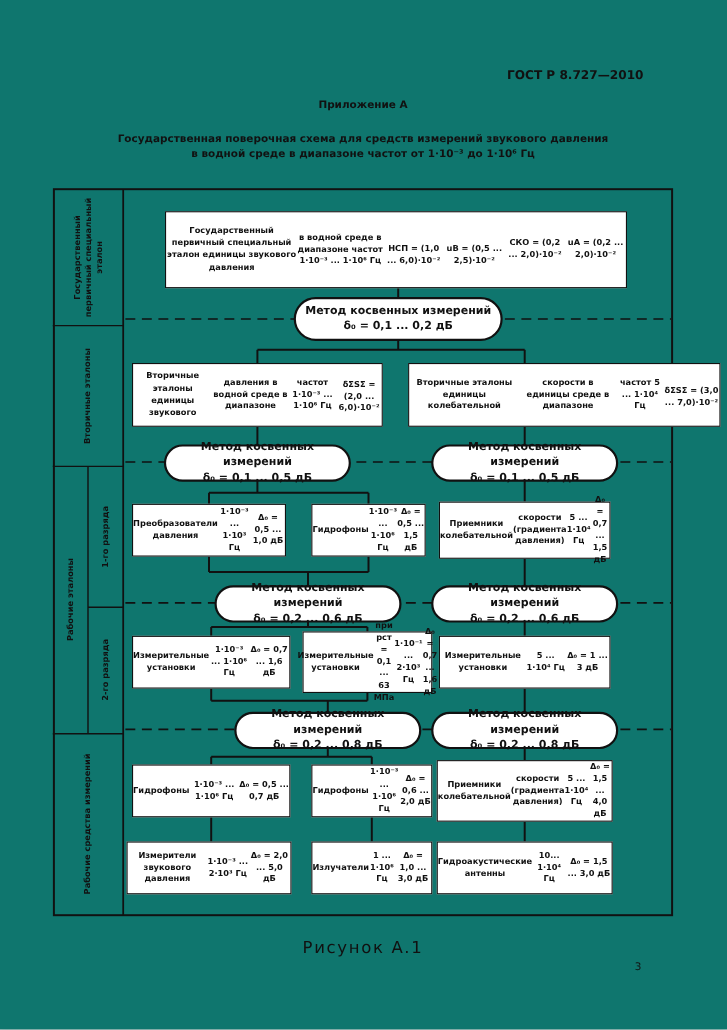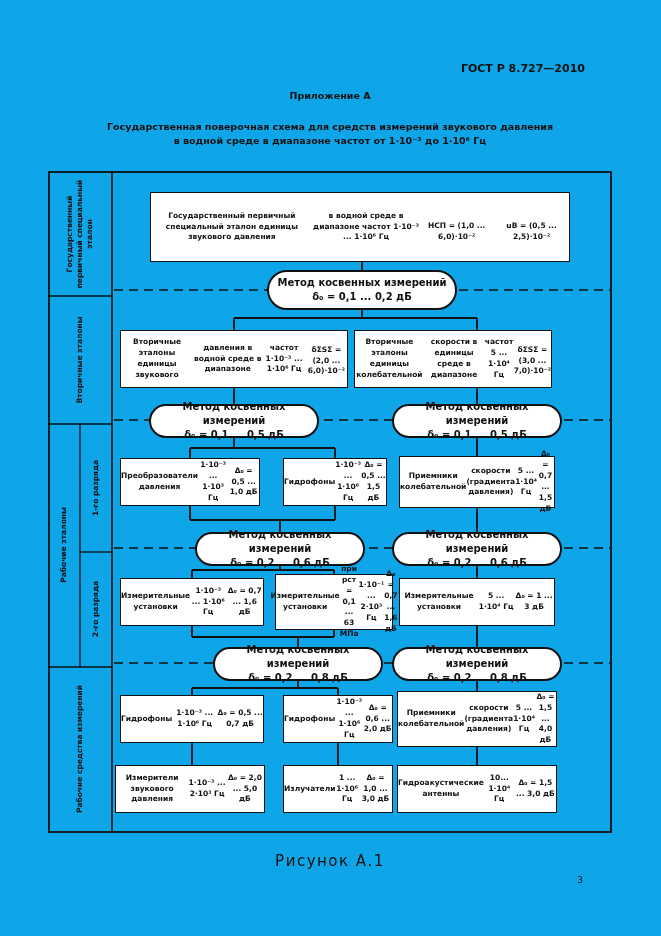--- a/index.html
+++ b/index.html
@@ -1,17 +1,17 @@
 <!DOCTYPE html>
 <html><head>
 <meta charset="utf-8">
 <style>
   html,body { margin:0; padding:0; background:#e8e8e8; }
   .page {
-    position:relative; width:661px; height:936px; background:#0ea5e9;
+    position:relative; width:661px; height:936px; background:#0f766e;
     font-family:"DejaVu Sans", sans-serif; color:#111; overflow:hidden;
     margin:0 auto; box-shadow:0 0 6px rgba(0,0,0,.3);
   }
   .abs { position:absolute; }
   .doc-num { top:62px; right:76px; font-size:11px; font-weight:bold; }
   .annex { top:90px; left:48px; width:564px; text-align:center; font-size:9.5px; font-weight:bold; line-height:1.35; }
   .stitle { top:120px; left:28px; width:604px; text-align:center; font-size:9.5px; font-weight:bold; line-height:1.5; }
   svg.layer { position:absolute; left:0; top:0; }
   .box {
     position:absolute; background:#fff; border:1.8px solid #111; box-sizing:border-box;
@@ -110,34 +110,38 @@
   <div class="vlabel" style="left:96px;top:609px;width:110px">2-го разряда</div>
   <div class="vlabel" style="left:80px;top:749px;width:160px">Рабочие средства измерений</div>
 
   <div class="box" style="left:150px;top:192px;width:420px;height:70px">
     <div>Государственный первичный специальный эталон единицы звукового давления</div>
     <div>в водной среде в диапазоне частот 1·10⁻³ ... 1·10⁶ Гц</div>
     <div class="cols" style="margin-top:9px">
       <span>НСП = (1,0 ... 6,0)·10⁻²</span>
       <span>uВ = (0,5 ... 2,5)·10⁻²</span>
     </div>
+    <div class="cols">
+      <span>СКО = (0,2 ... 2,0)·10⁻²</span>
+      <span>uА = (0,2 ... 2,0)·10⁻²</span>
+    </div>
   </div>
 
   <div class="ellipse" style="left:267px;top:270px;width:190px;height:40px">
     <div>Метод косвенных измерений</div>
     <div>δ₀ = 0,1 ... 0,2 дБ</div>
   </div>
 
   <div class="box" style="left:120px;top:330px;width:228px;height:58px">
     <div>Вторичные эталоны единицы звукового</div>
     <div>давления в водной среде в диапазоне</div>
     <div>частот 1·10⁻³ ... 1·10⁶ Гц</div>
     <div class="formula">δΣSΣ = (2,0 ... 6,0)·10⁻²</div>
   </div>
-  <div class="box" style="left:354px;top:330px;width:198px;height:58px">
+  <div class="box" style="left:371px;top:330px;width:284px;height:58px">
     <div>Вторичные эталоны единицы колебательной</div>
     <div>скорости в единицы среде в диапазоне</div>
     <div>частот 5 ... 1·10⁴ Гц</div>
     <div class="formula">δΣSΣ = (3,0 ... 7,0)·10⁻²</div>
   </div>
 
   <div class="ellipse" style="left:149px;top:404px;width:170px;height:34px">
     <div>Метод косвенных измерений</div>
     <div>δ₀ = 0,1 ... 0,5 дБ</div>
   </div>

